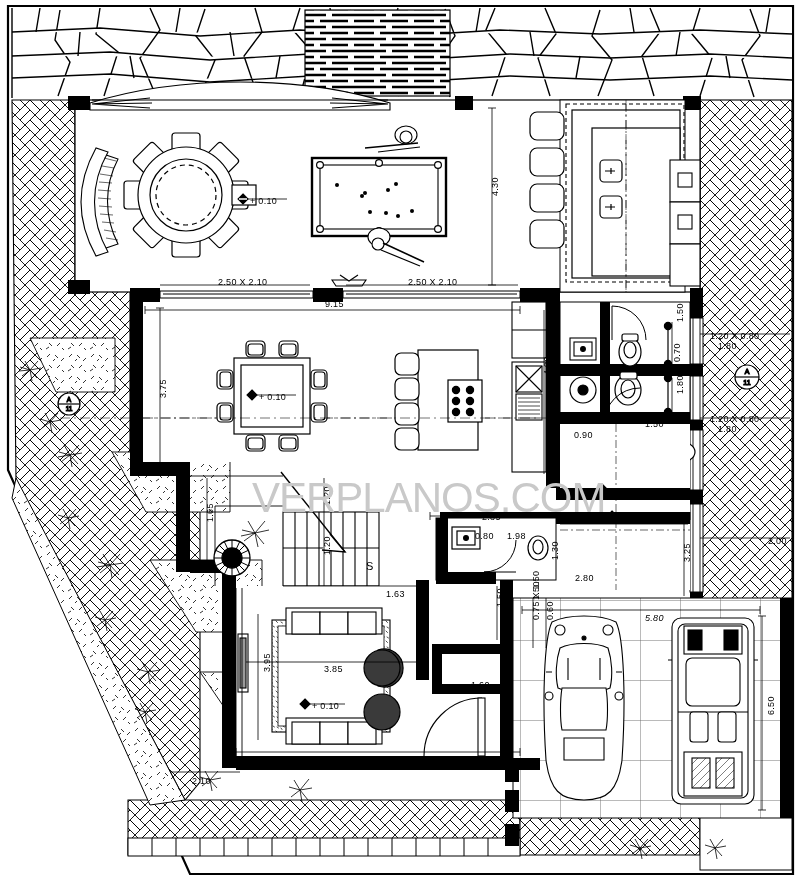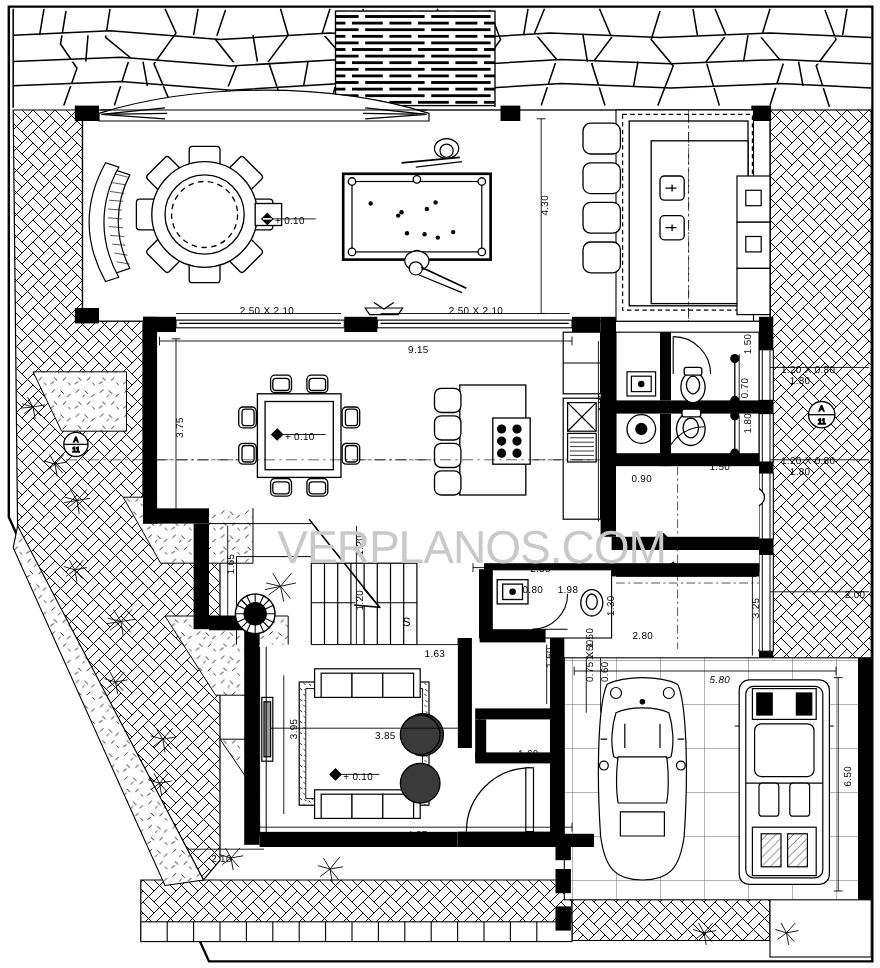--- a/index.html
+++ b/index.html
@@ -744,21 +744,21 @@
 
   <g stroke="#000" stroke-width=".55" stroke-dasharray="10 4 2 4">
     <path d="M60,418 L546,418"></path>
     <path d="M626,100 L626,292"></path>
   </g>
 </svg>
 
 <div id="dim-layer">
       <div class="dim" style="left: 218px; top: 277px;">2.50 X 2.10</div>
       <div class="dim" style="left: 408px; top: 277px;">2.50 X 2.10</div>
-      <div class="dim" style="left: 325px; top: 313px; margin-left: 46px;">9.15</div>
+      <div class="dim" style="left: 325px; top: 299px;">9.15</div>
       <div class="dim v" style="left: 490px; top: 196px;">4.30</div>
       <div class="dim v" style="left: 158px; top: 398px;">3.75</div>
       <div class="dim v" style="left: 542px; top: 375px;">4.90</div>
       <div class="dim v" style="left: 675px; top: 322px;">1.50</div>
       <div class="dim v" style="left: 672px; top: 362px;">0.70</div>
       <div class="dim v" style="left: 675px; top: 394px;">1.80</div>
       <div class="dim" style="left: 645px; top: 419px;">1.50</div>
       <div class="dim" style="left: 574px; top: 430px;">0.90</div>
       <div class="dim" style="left: 710px; top: 331px;">1.20 X 0.80</div>
       <div class="dim" style="left: 718px; top: 341px;">1.80</div>
@@ -768,21 +768,21 @@
       <div class="dim" style="left: 482px; top: 512px;">2.85</div>
       <div class="dim" style="left: 475px; top: 531px;">0.80</div>
       <div class="dim" style="left: 507px; top: 531px;">1.98</div>
       <div class="dim v" style="left: 550px; top: 560px;">1.30</div>
       <div class="dim" style="left: 575px; top: 573px;">2.80</div>
       <div class="dim v" style="left: 682px; top: 562px;">3.25</div>
       <div class="dim v" style="left: 205px; top: 522px;">1.65</div>
       <div class="dim v" style="left: 322px; top: 505px;">1.20</div>
       <div class="dim v" style="left: 322px; top: 555px;">1.20</div>
       <div class="dim" style="left: 386px; top: 589px;">1.63</div>
-      <div class="dim" style="left: 341px; top: 664px;">3.85</div>
+      <div class="dim" style="left: 324px; top: 664px;">3.85</div>
       <div class="dim v" style="left: 262px; top: 672px;">3.95</div>
       <div class="dim" style="left: 370px; top: 754px;">4.27</div>
       <div class="dim v" style="left: 495px; top: 607px;">1.50</div>
       <div class="dim" style="left: 471px; top: 680px;">1.60</div>
       <div class="dim v" style="left: 501px; top: 705px;">2.10</div>
       <div class="dim v" style="left: 531px; top: 620px;">0.75 X 1.50</div>
       <div class="dim v" style="left: 545px; top: 620px;">0.60</div>
       <div class="dim v" style="left: 531px; top: 600px;">1.50</div>
       <div class="dim" style="left: 645px; top: 613px; font-style: italic;">5.80</div>
       <div class="dim v" style="left: 766px; top: 715px;">6.50</div>

